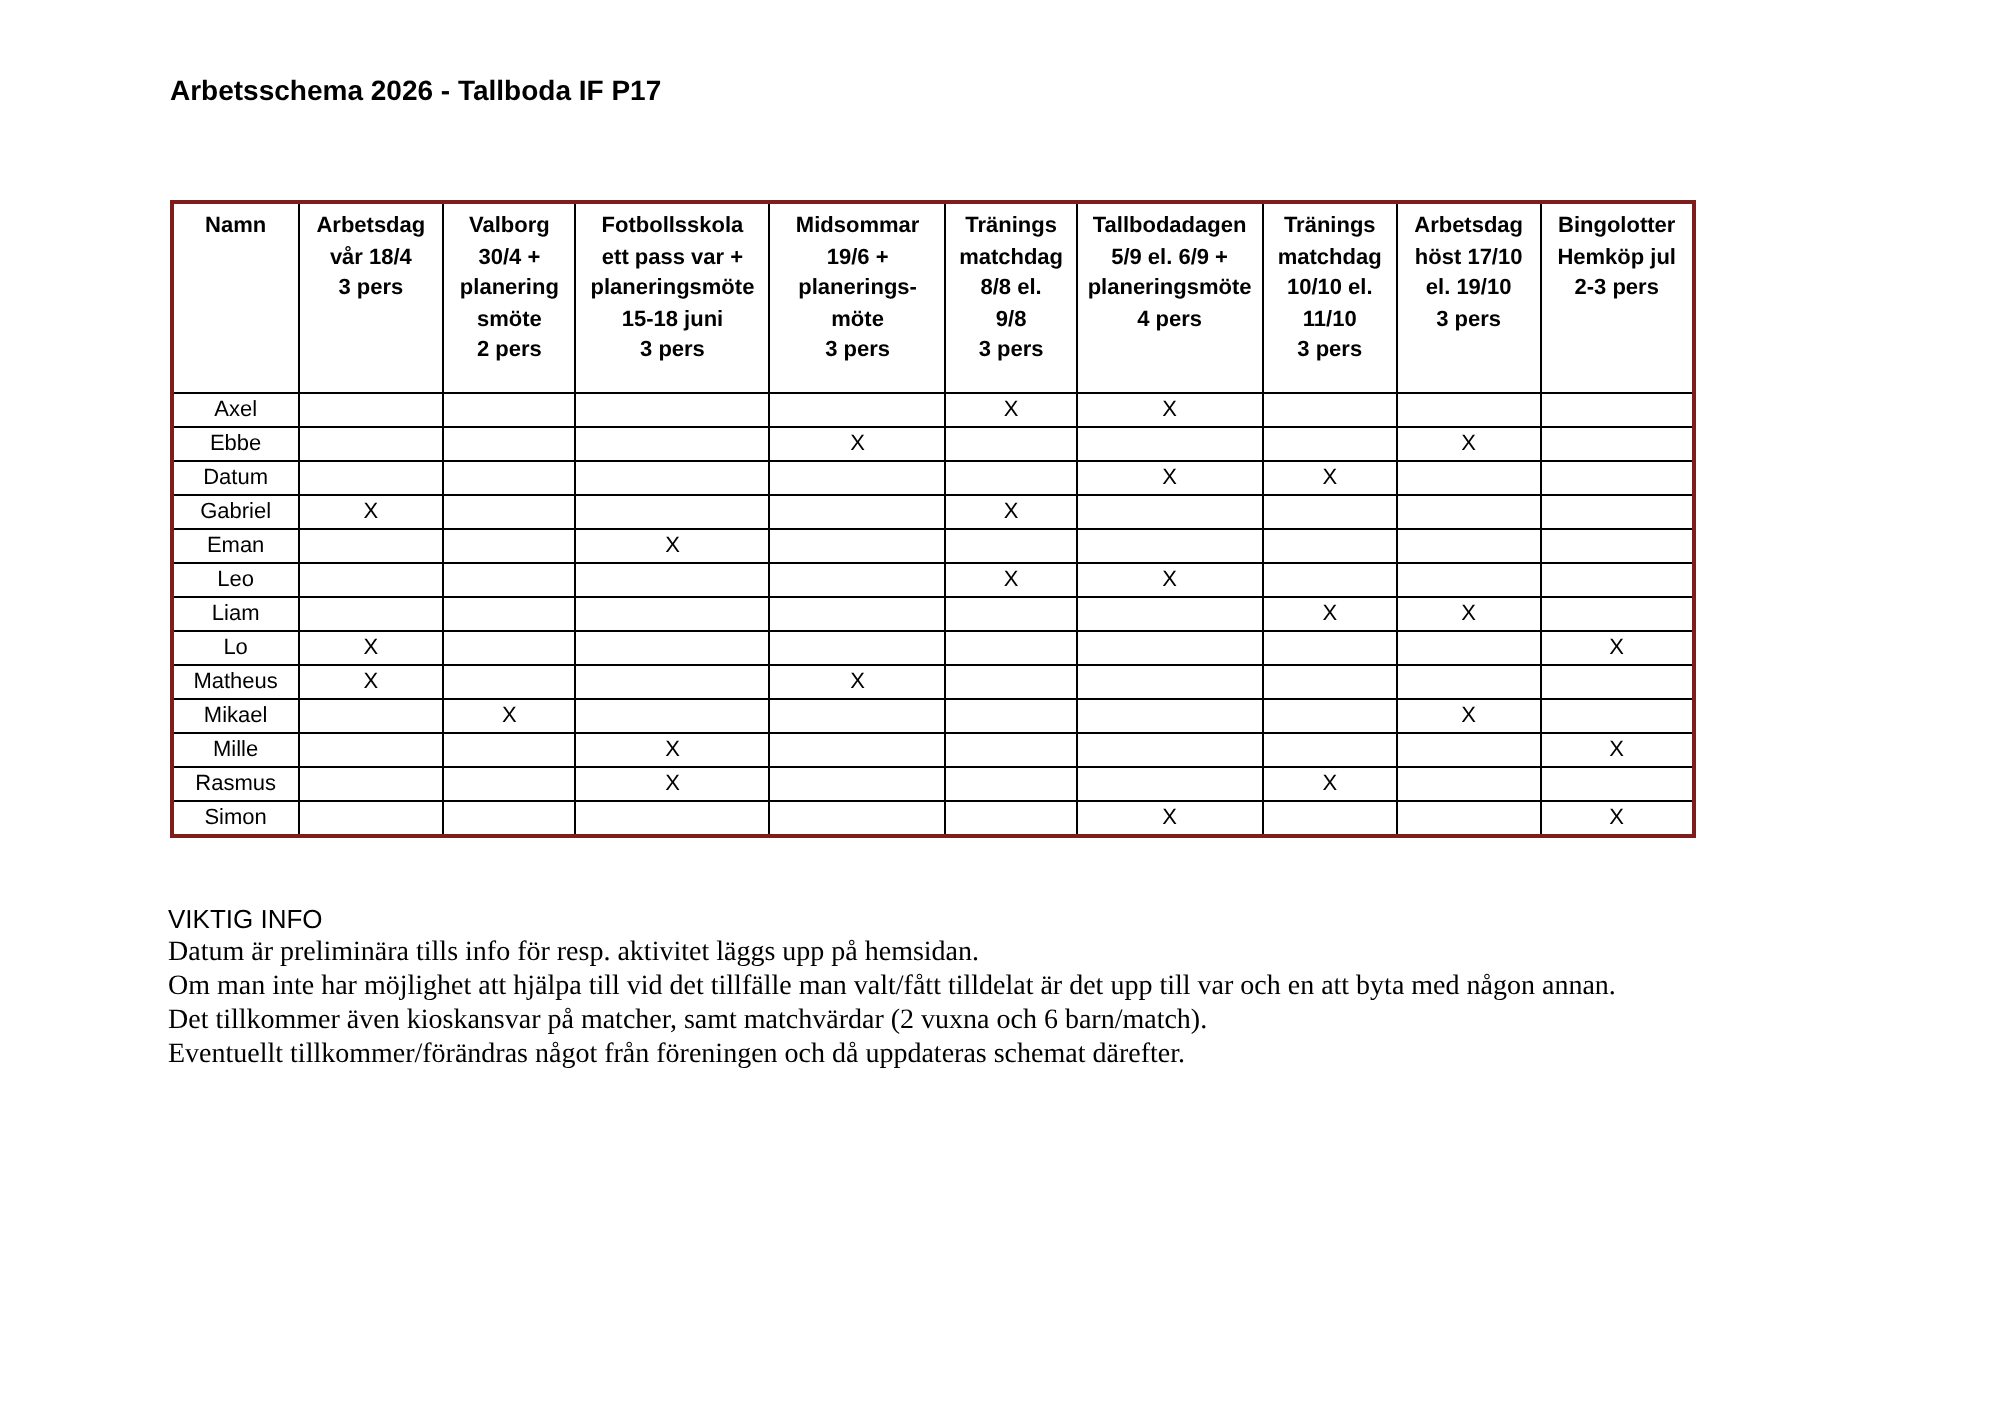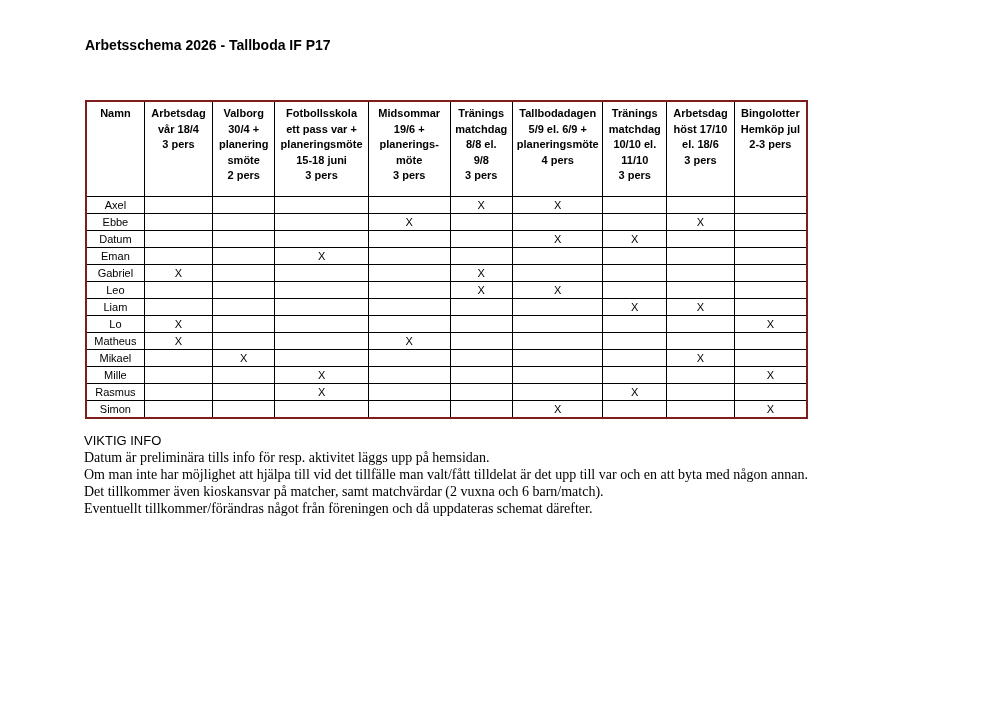--- a/index.html
+++ b/index.html
@@ -3,20 +3,21 @@
 <meta charset="utf-8">
 <style>
   html,body{margin:0;padding:0;background:#fff;}
   .page{
     position:relative;
     width:808px;height:707px;
     background:#fff;
     font-family:"Liberation Sans",sans-serif;
     color:#000;
     overflow:hidden;
+    padding-left:40px;
   }
   .title{
     position:absolute;left:85px;top:37px;
     font-size:14px;font-weight:bold;
     font-family:"Liberation Sans",sans-serif;
   }
   table.schedule{
     position:absolute;left:85px;top:100px;
     border-collapse:collapse;table-layout:fixed;
     border:2px solid #7f1d1d;
@@ -34,21 +35,21 @@
     padding-top:4px;height:90px;
   }
   table.schedule td{
     font-family:"Liberation Sans",sans-serif;
     font-size:11px;line-height:16px;
     height:16px;
     text-align:center;vertical-align:middle;
     white-space:nowrap;
   }
   .notes{
-    position:absolute;left:84px;top:432px;width:880px;
+    position:absolute;left:84px;top:451px;width:880px;
   }
   .notes-heading{
     margin:0;
     font-family:"Liberation Sans",sans-serif;
     font-size:13px;line-height:17px;font-weight:normal;
   }
   .note-line{
     margin:0;
     font-family:"Liberation Serif",serif;
     font-size:14px;line-height:17px;
@@ -122,21 +123,21 @@
           <th>
             <div>Tränings</div>
             <div>matchdag</div>
             <div>10/10 el.</div>
             <div>11/10</div>
             <div>3 pers</div>
           </th>
           <th>
             <div>Arbetsdag</div>
             <div>höst 17/10</div>
-            <div>el. 18/6</div>
+            <div>el. 19/10</div>
             <div>3 pers</div>
           </th>
           <th>
             <div>Bingolotter</div>
             <div>Hemköp jul</div>
             <div>2-3 pers</div>
           </th>
         </tr>
       </thead>
     <tbody>
@@ -170,38 +171,38 @@
           <td></td>
           <td></td>
           <td></td>
           <td></td>
           <td>X</td>
           <td>X</td>
           <td></td>
           <td></td>
         </tr>
         <tr>
+          <td>Gabriel</td>
+          <td>X</td>
+          <td></td>
+          <td></td>
+          <td></td>
+          <td>X</td>
+          <td></td>
+          <td></td>
+          <td></td>
+          <td></td>
+        </tr>
+        <tr>
           <td>Eman</td>
           <td></td>
           <td></td>
           <td>X</td>
           <td></td>
           <td></td>
-          <td></td>
-          <td></td>
-          <td></td>
-          <td></td>
-        </tr>
-        <tr>
-          <td>Gabriel</td>
-          <td>X</td>
-          <td></td>
-          <td></td>
-          <td></td>
-          <td>X</td>
           <td></td>
           <td></td>
           <td></td>
           <td></td>
         </tr>
         <tr>
           <td>Leo</td>
           <td></td>
           <td></td>
           <td></td>

